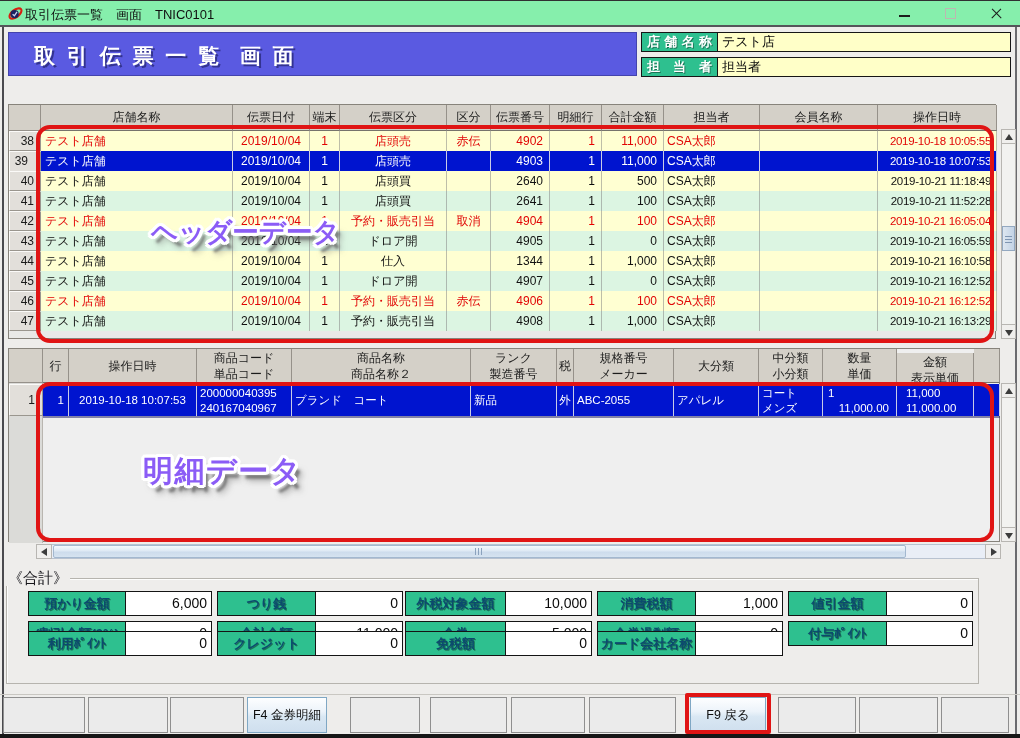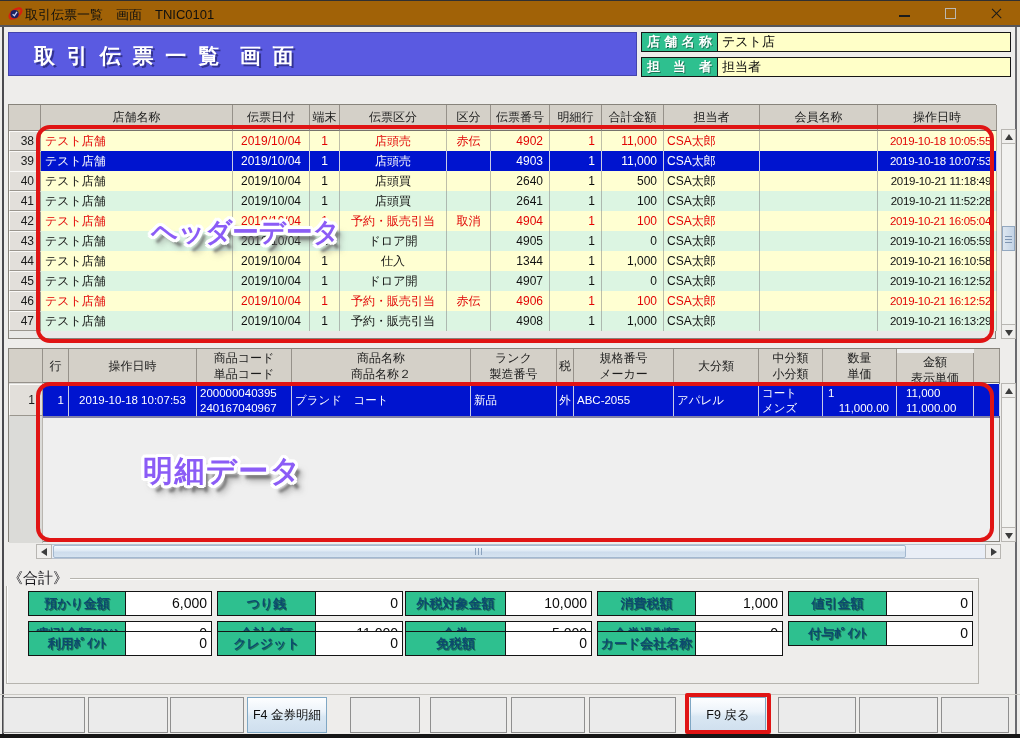--- a/index.html
+++ b/index.html
@@ -2,21 +2,21 @@
 <html><head>
 <meta charset="utf-8">
 <style>
 *{margin:0;padding:0;box-sizing:border-box;}
 html,body{width:1020px;height:738px;overflow:hidden;}
 body{font-family:"Liberation Sans",sans-serif;position:relative;background:#eeedeb;}
 #app{position:absolute;left:0;top:0;width:1020px;height:738px;background:#eeedeb;overflow:hidden;}
 .abs{position:absolute;}
 
 
-.titlebar{left:0;top:0;width:1020px;height:25px;background:#a16207;border-top:1px solid #303032;}
+.titlebar{left:0;top:0;width:1020px;height:25px;background:#86efac;border-top:1px solid #303032;}
 .titleline{left:0;top:25px;width:1020px;height:2px;background:#55555a;}
 .apptitle{left:25px;top:5px;font-size:13px;color:#101010;white-space:pre;}
 .winbtn{top:0;width:34px;height:25px;}
 .g-min{position:absolute;left:11px;top:14px;width:11px;height:1.6px;background:#1c1c1c;}
 .g-max{position:absolute;left:12px;top:7px;width:11px;height:11px;border:1px solid #bcb8b1;}
 .g-x1,.g-x2{position:absolute;left:11px;top:12px;width:13px;height:1.4px;background:#1a1a1a;}
 .g-x1{transform:rotate(45deg);}
 .g-x2{transform:rotate(-45deg);}
 .edge-l{left:2px;top:27px;width:2px;height:707px;background:#4a4a4e;}
 .edge-r{left:1015px;top:27px;width:2px;height:707px;background:#6a6a6e;}
@@ -172,21 +172,21 @@
         <div class="cell ac" style="left:331px;top:0;width:107px;height:20px;line-height:20px">店頭売</div>
         <div class="cell ac" style="left:438px;top:0;width:44px;height:20px;line-height:20px">赤伝</div>
         <div class="cell ar" style="left:482px;top:0;width:59px;height:20px;line-height:20px">4902</div>
         <div class="cell ar" style="left:541px;top:0;width:52px;height:20px;line-height:20px">1</div>
         <div class="cell ar" style="left:593px;top:0;width:62px;height:20px;line-height:20px">11,000</div>
         <div class="cell al2" style="left:655px;top:0;width:96px;height:20px;line-height:20px">CSA太郎</div>
         <div class="cell al" style="left:751px;top:0;width:118px;height:20px;line-height:20px"></div>
         <div class="cell ar2" style="left:869px;top:0;width:119px;height:20px;line-height:20px">2019-10-18 10:05:55</div>
       </div>
       <div class="hg-row r-selected" style="top: 46px;">
-        <div class="rownum" style="left:0;top:0;width:32px;height:32px;line-height:18px;padding-right:6px">39</div>
+        <div class="rownum" style="left:0;top:0;width:32px;height:32px;line-height:18px;padding-right:12px">39</div>
         <div class="cell al" style="left:32px;top:0;width:192px;height:20px;line-height:20px">テスト店舗</div>
         <div class="cell ac" style="left:224px;top:0;width:77px;height:20px;line-height:20px">2019/10/04</div>
         <div class="cell ac" style="left:301px;top:0;width:30px;height:20px;line-height:20px">1</div>
         <div class="cell ac" style="left:331px;top:0;width:107px;height:20px;line-height:20px">店頭売</div>
         <div class="cell ac" style="left:438px;top:0;width:44px;height:20px;line-height:20px"></div>
         <div class="cell ar" style="left:482px;top:0;width:59px;height:20px;line-height:20px">4903</div>
         <div class="cell ar" style="left:541px;top:0;width:52px;height:20px;line-height:20px">1</div>
         <div class="cell ar" style="left:593px;top:0;width:62px;height:20px;line-height:20px">11,000</div>
         <div class="cell al2" style="left:655px;top:0;width:96px;height:20px;line-height:20px">CSA太郎</div>
         <div class="cell al" style="left:751px;top:0;width:118px;height:20px;line-height:20px"></div>

